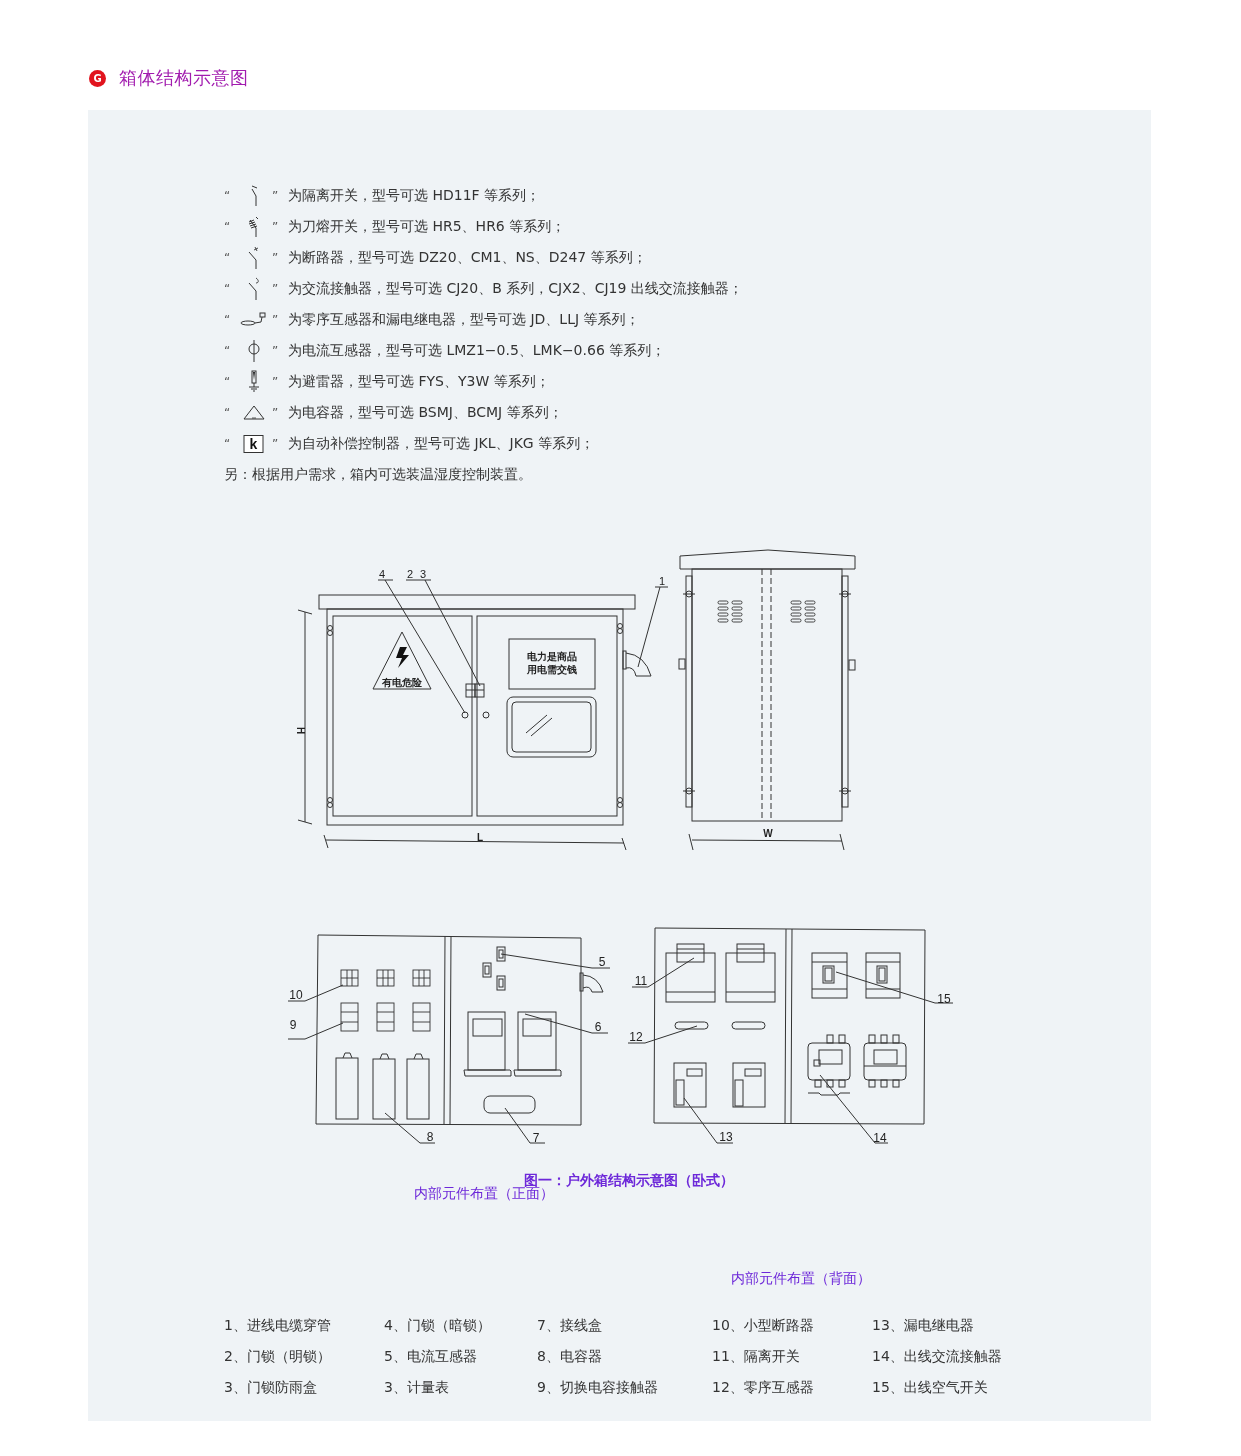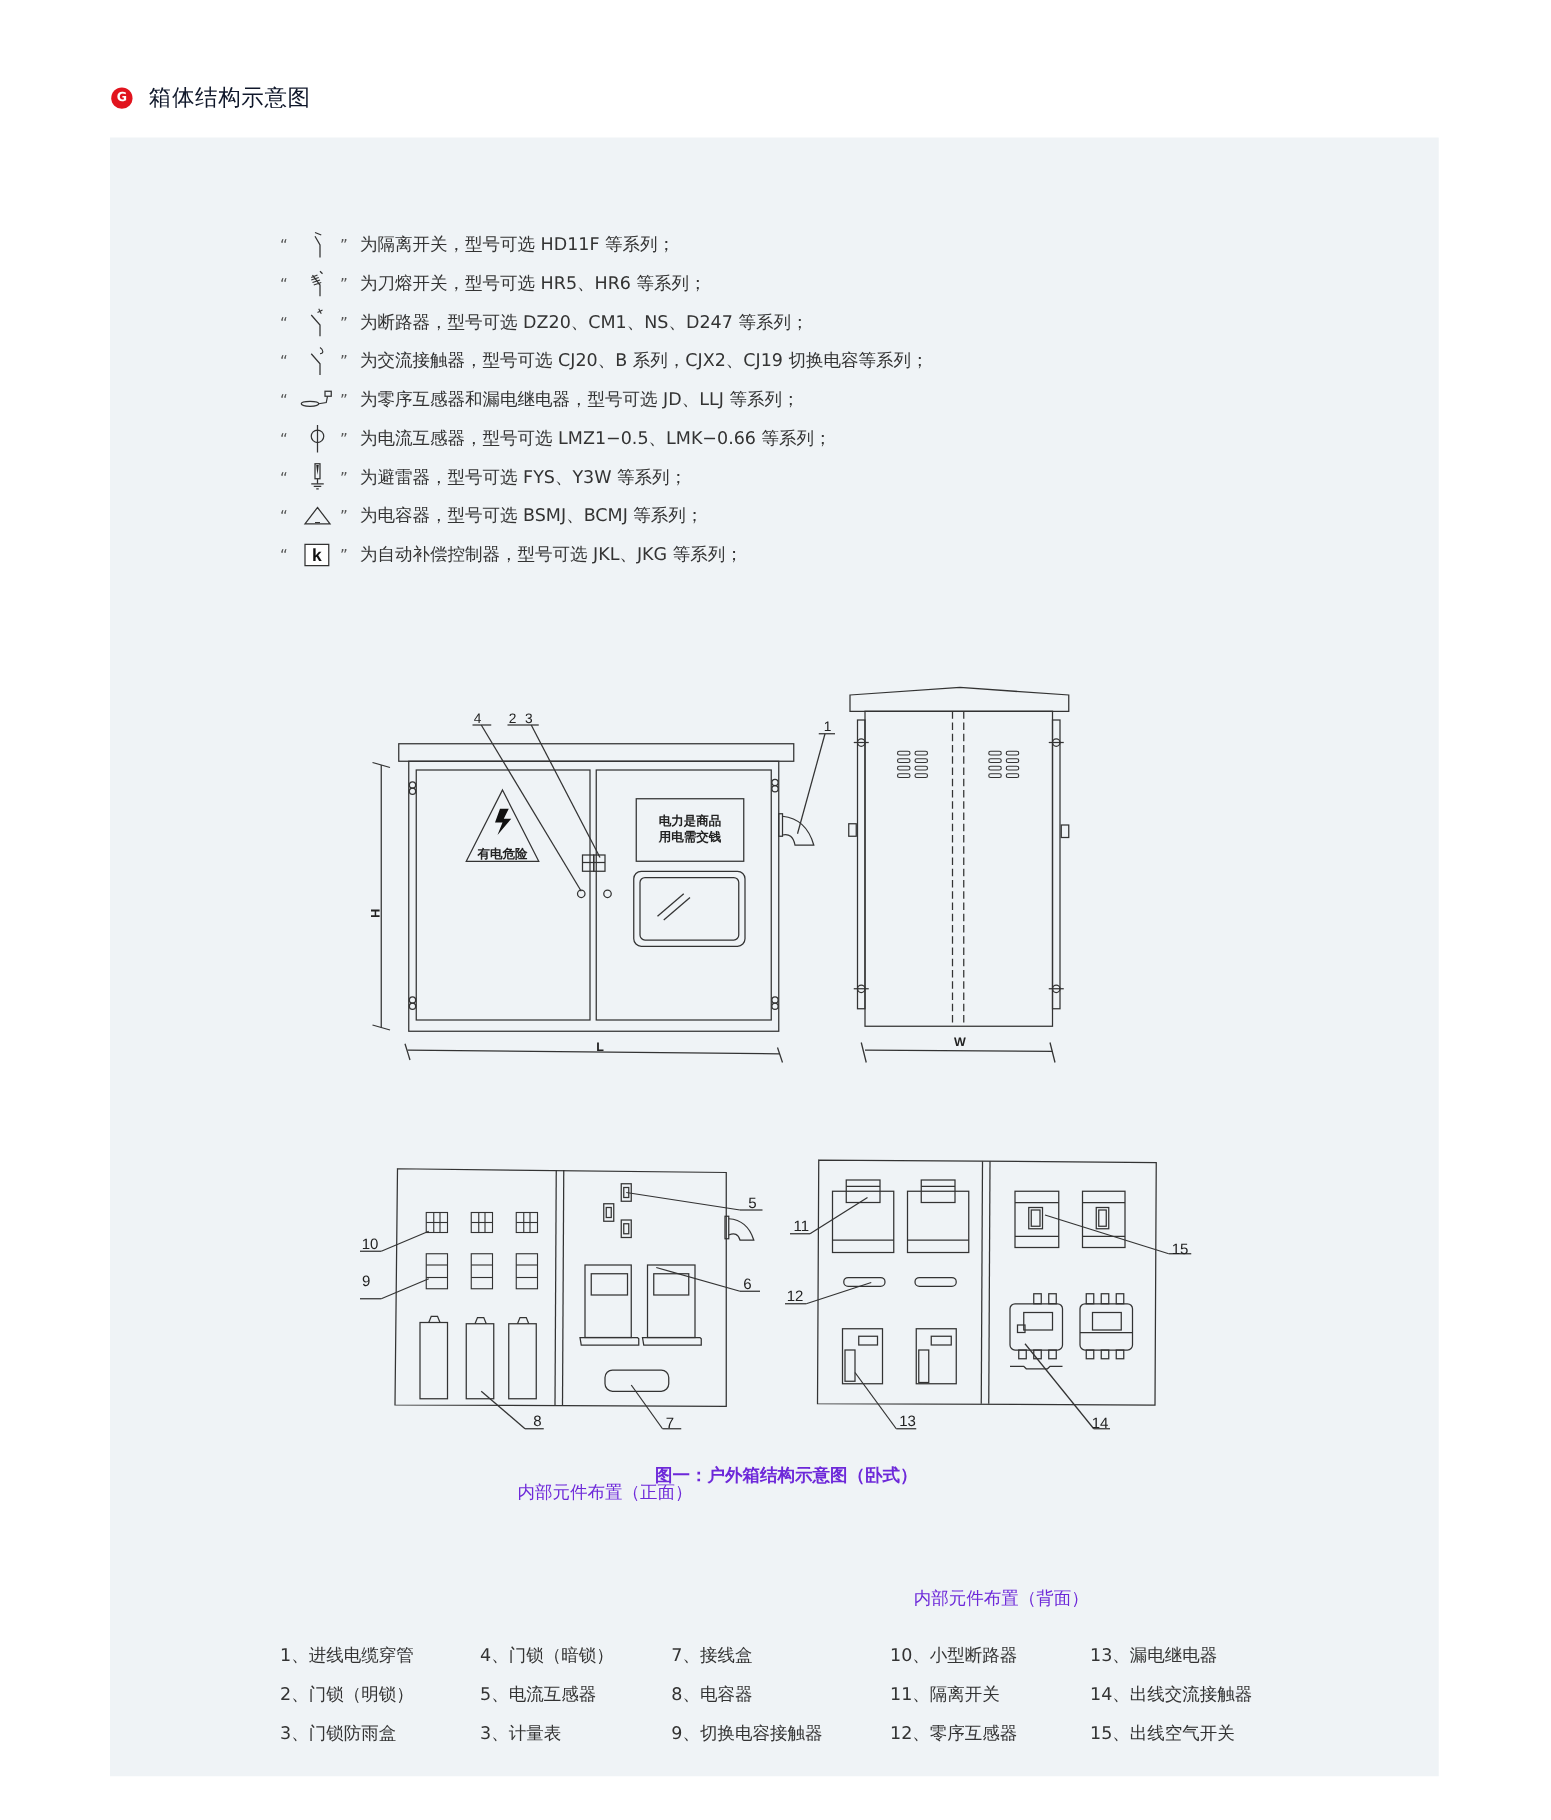--- a/index.html
+++ b/index.html
@@ -1,21 +1,21 @@
 <!DOCTYPE html>
 <html><head>
 <meta charset="utf-8">
 <style>
   html, body { margin: 0; padding: 0; background: #ffffff; }
   body { width: 1241px; height: 1456px; position: relative; overflow: hidden;
          font-family: "DejaVu Sans", "Liberation Sans", sans-serif; color: #333; }
   .section-title { position: absolute; left: 89px; top: 66px; display: flex; align-items: center; }
   .section-badge { width: 17px; height: 17px; border-radius: 50%; background: #e1141e;
          color: #fff; font-size: 10px; font-weight: bold; display: flex; align-items: center; justify-content: center; }
-  .section-text { margin-left: 13px; font-size: 18px; color: #0f172a; letter-spacing: 0.5px; }
+  .section-text { margin-left: 13px; font-size: 18px; color: #a21caf; letter-spacing: 0.5px; }
   .panel { position: absolute; left: 88px; top: 110px; width: 1063px; height: 1311px; background: #eff3f6; }
   .legend { position: absolute; left: 224px; top: 180px; font-size: 14px; color: #333; }
   .legend-row { height: 31px; display: flex; align-items: center; white-space: nowrap; }
   .q { width: 12px; font-size: 12px; color: #555; }
   .sym { width: 36px; height: 24px; display: flex; align-items: center; justify-content: center; }
   .q2 { width: 12px; font-size: 12px; color: #555; margin-right: 4px; }
   .plain-row { height: 31px; display: flex; align-items: center; white-space: nowrap; }
   svg.drawing { position: absolute; left: 0; top: 0; }
   .caption { position: absolute; font-size: 14px; color: #6d28d9; white-space: nowrap; }
   .fig-title { left: 524px; top: 1172px; font-weight: bold; font-size: 14px; }
@@ -69,21 +69,21 @@
   </div>
   <div class="legend-row">
     <span class="q">“</span>
     <span class="sym">
       <svg width="20" height="24" viewBox="0 0 20 24">
           <path d="M5 6 L12 14 L12 23" stroke="#333" stroke-width="1" fill="none"></path>
           <path d="M12 1 C 15 3, 15 6, 12 6" stroke="#333" stroke-width="0.9" fill="none"></path>
         </svg>
     </span>
     <span class="q2">”</span>
-    <span>为交流接触器，型号可选 CJ20、B 系列，CJX2、CJ19 切换电容等系列；</span>
+    <span>为交流接触器，型号可选 CJ20、B 系列，CJX2、CJ19 出线交流接触器；</span>
   </div>
   <div class="legend-row">
     <span class="q">“</span>
     <span class="sym">
       <svg width="30" height="20" viewBox="0 0 30 20">
           <ellipse cx="9" cy="13" rx="7" ry="2" stroke="#333" stroke-width="1" fill="none"></ellipse>
           <path d="M16 13 L22 12 L23 7" stroke="#333" stroke-width="1" fill="none"></path>
           <rect x="21" y="3" width="5" height="4" stroke="#333" stroke-width="1" fill="none"></rect>
         </svg>
     </span>
@@ -131,20 +131,21 @@
     <span class="q">“</span>
     <span class="sym">
       <svg width="24" height="20" viewBox="0 0 24 20">
           <rect x="2" y="1.5" width="19" height="17" stroke="#333" stroke-width="1" fill="#fff"></rect>
           <text x="11.5" y="15" text-anchor="middle" font-size="14" font-weight="bold" fill="#111" font-family="Liberation Sans, sans-serif">k</text>
         </svg>
     </span>
     <span class="q2">”</span>
     <span>为自动补偿控制器，型号可选 JKL、JKG 等系列；</span>
   </div>
+  <div class="plain-row">另：根据用户需求，箱内可选装温湿度控制装置。</div>
 </div>
 
 <svg class="drawing" width="1241" height="1456" viewBox="0 0 1241 1456" font-family="Liberation Sans, sans-serif">
   <g stroke="#333" stroke-width="1" fill="none">
 
     <g>
 
       <rect x="319" y="595" width="316" height="14"></rect>
 
       <rect x="327" y="609" width="296" height="216"></rect>

